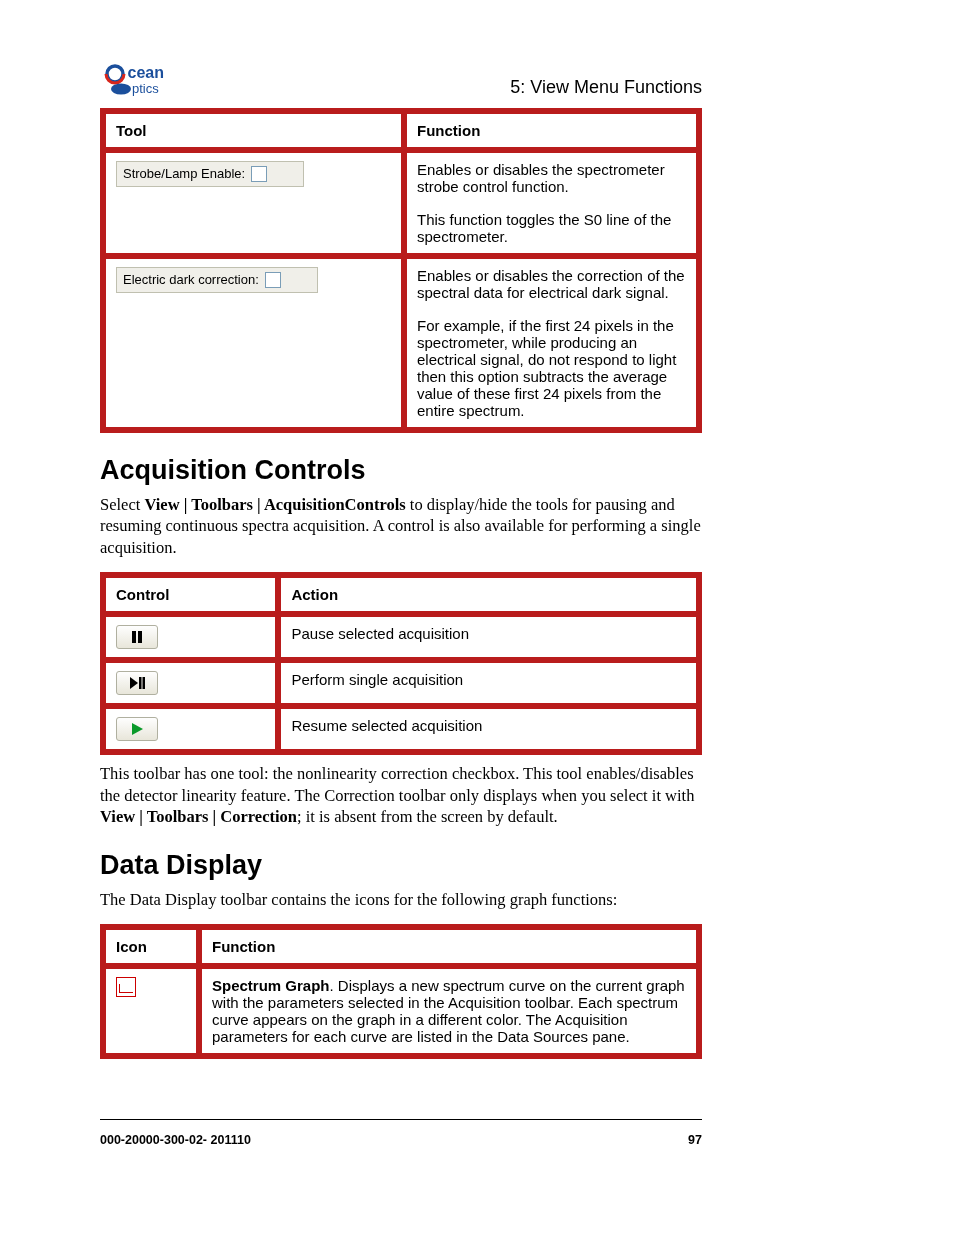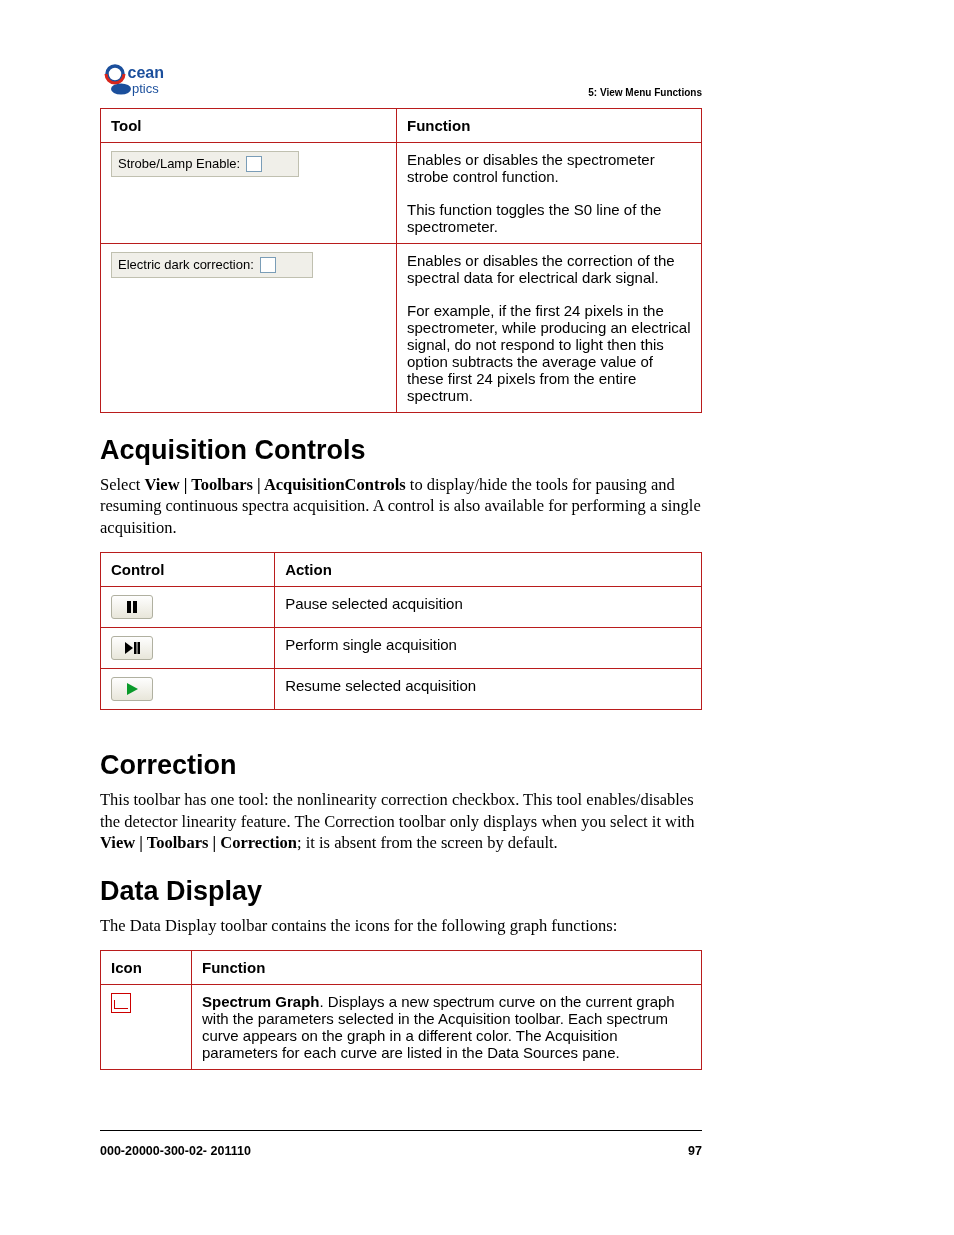--- a/index.html
+++ b/index.html
@@ -22,32 +22,32 @@
     justify-content: space-between;
     align-items: flex-end;
     margin-bottom: 6px;
   }
   .logo-wrap {
     display: flex;
     align-items: center;
   }
   .logo-svg { width: 100px; height: 42px; }
   .header-right {
-    font-size: 10px;
-    font-weight: bold;
+    font-size: 18px;
+    font-weight: normal;
     font-family: Arial, Helvetica, sans-serif;
     padding-bottom: 4px;
   }
   table.doc-table {
     border-collapse: collapse;
     width: 100%;
     margin: 0;
   }
   table.doc-table td, table.doc-table th {
-    border: 1px solid #b91c1c;
+    border: 6px solid #b91c1c;
     padding: 8px 10px;
     text-align: left;
     vertical-align: top;
     font-family: Arial, Helvetica, sans-serif;
     font-size: 15px;
   }
   table.doc-table th {
     font-weight: bold;
   }
   .tool-col { width: 275px; }
@@ -215,21 +215,20 @@
           <svg width="20" height="16" viewBox="0 0 20 16">
             <polygon points="5,2 16,8 5,14" fill="#0a9a2a"></polygon>
           </svg>
         </span>
       </td>
       <td>Resume selected acquisition</td>
     </tr>
   </tbody>
     </table>
 
-  <h2 class="section-h" style="margin-top:40px;">Correction</h2>
   <p class="body">
     <span>This toolbar has one tool: the nonlinearity correction checkbox. This tool enables/disables the detector linearity feature. The Correction toolbar only displays when you select it with </span><b>View | Toolbars | Correction</b><span>; it is absent from the screen by default.</span>
   </p>
 
   <h2 class="section-h">Data Display</h2>
   <p class="body">The Data Display toolbar contains the icons for the following graph functions:</p>
 
   <table class="doc-table">
     <tbody>
         <tr>

